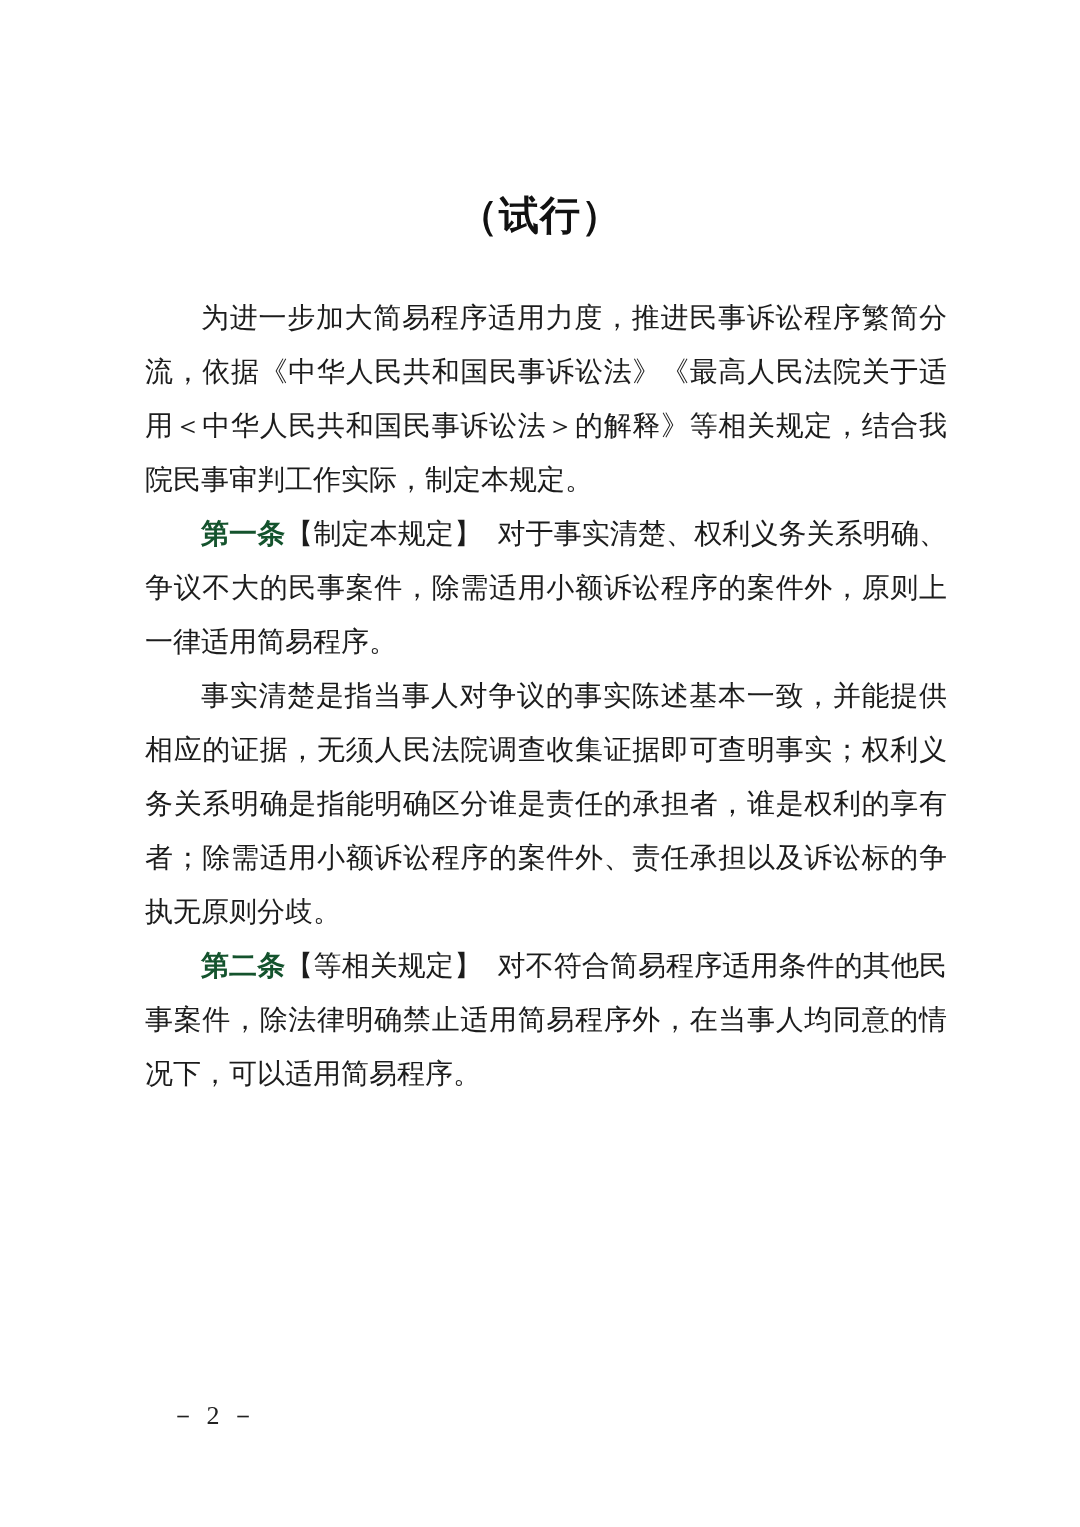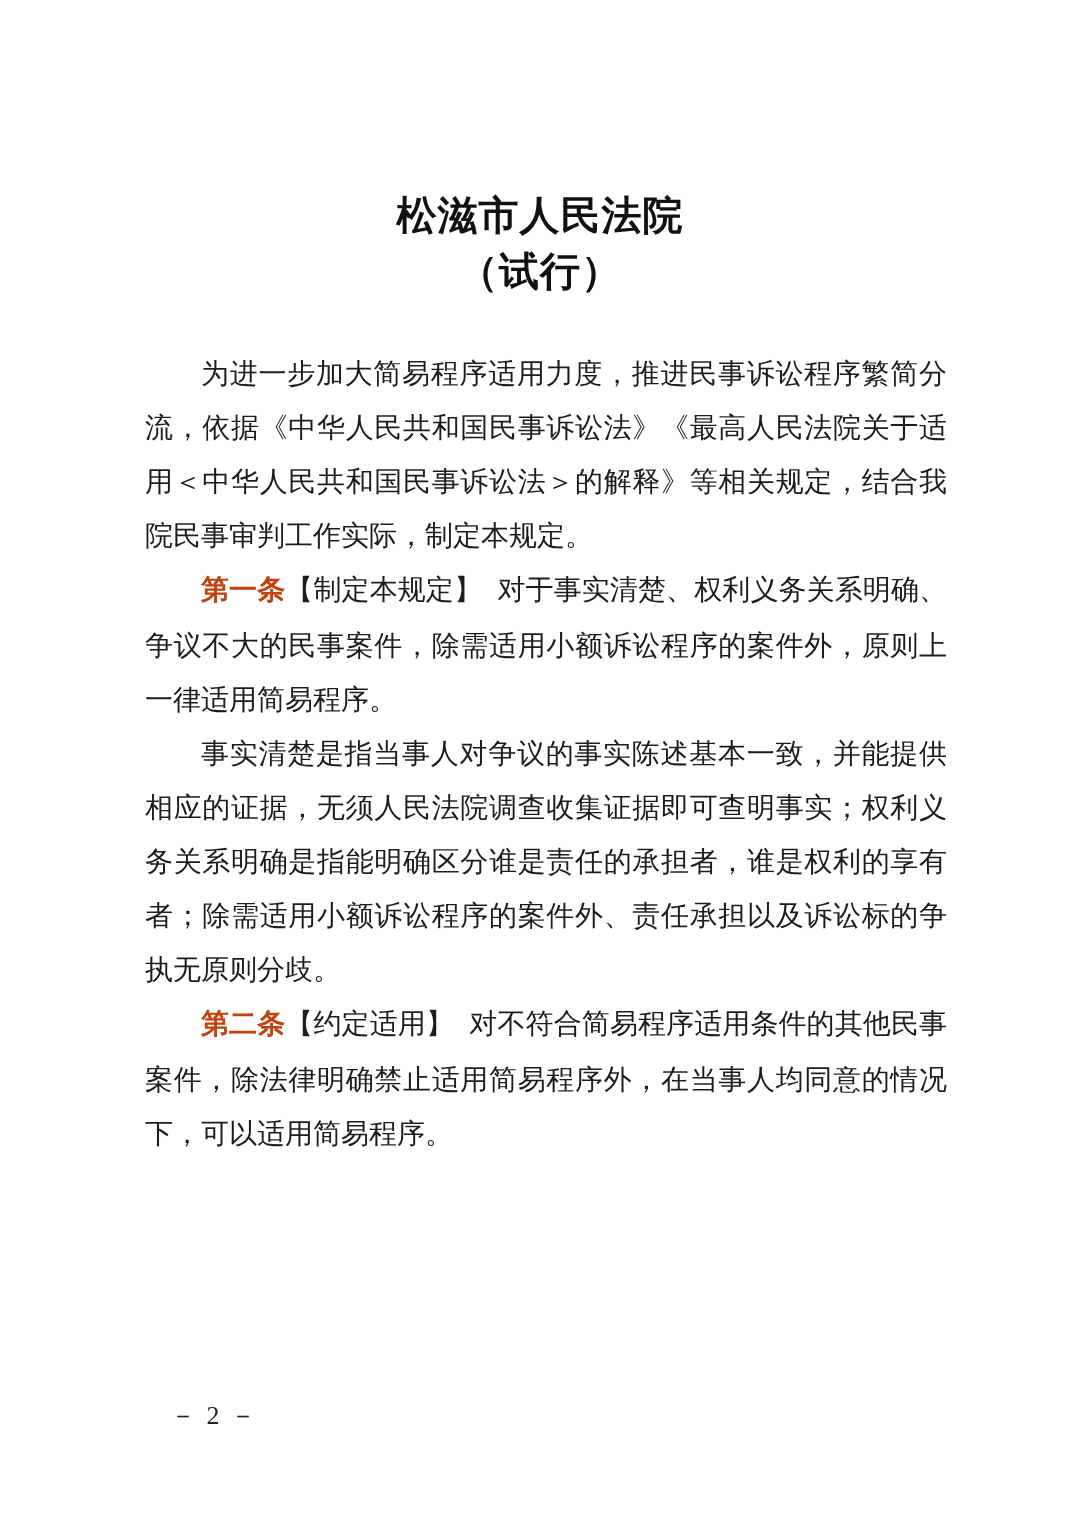--- a/index.html
+++ b/index.html
@@ -36,52 +36,51 @@
     font-size: 28px;
     line-height: 54px;
     text-align: justify;
     text-justify: inter-ideograph;
     text-indent: 2em;
     color: #1c1c1c;
     word-break: normal;
   }
   .art-num {
     font-weight: bold;
-    font-family: Liberation Mono, monospace;
-    color: #c2410c;
+    font-family: Liberation Sans, sans-serif;
+    color: #14532d;
   }
   .art-label {
     margin-right: 0.55em;
   }
   .page-number {
     position: absolute;
     left: 170px;
     top: 1398px;
     font-size: 26px;
     letter-spacing: 2px;
     color: #222222;
   }
 </style>
 </head>
 <body>
 
 <div class="page">
 
   <div class="title-block">
-    <div>松滋市人民法院</div>
     <div>（试行）</div>
   </div>
 
   <div class="body-block">
 
     <p class="para"><span>为进一步加大简易程序适用力度，推进民事诉讼程序繁简分流，依据《中华人民共和国民事诉讼法》《最高人民法院关于适用＜中华人民共和国民事诉讼法＞的解释》等相关规定，结合我院民事审判工作实际，制定本规定。</span></p>
 
     <p class="para"><span class="art-num">第一条</span><span class="art-label">【制定本规定】</span><span>对于事实清楚、权利义务关系明确、争议不大的民事案件，除需适用小额诉讼程序的案件外，原则上一律适用简易程序。</span></p>
 
     <p class="para"><span>事实清楚是指当事人对争议的事实陈述基本一致，并能提供相应的证据，无须人民法院调查收集证据即可查明事实；权利义务关系明确是指能明确区分谁是责任的承担者，谁是权利的享有者；除需适用小额诉讼程序的案件外、责任承担以及诉讼标的争执无原则分歧。</span></p>
 
-    <p class="para"><span class="art-num">第二条</span><span class="art-label">【约定适用】</span><span>对不符合简易程序适用条件的其他民事案件，除法律明确禁止适用简易程序外，在当事人均同意的情况下，可以适用简易程序。</span></p>
+    <p class="para"><span class="art-num">第二条</span><span class="art-label">【等相关规定】</span><span>对不符合简易程序适用条件的其他民事案件，除法律明确禁止适用简易程序外，在当事人均同意的情况下，可以适用简易程序。</span></p>
 
   </div>
 
   <div class="page-number">－ 2 －</div>
 
 </div>
 
 </body></html>

